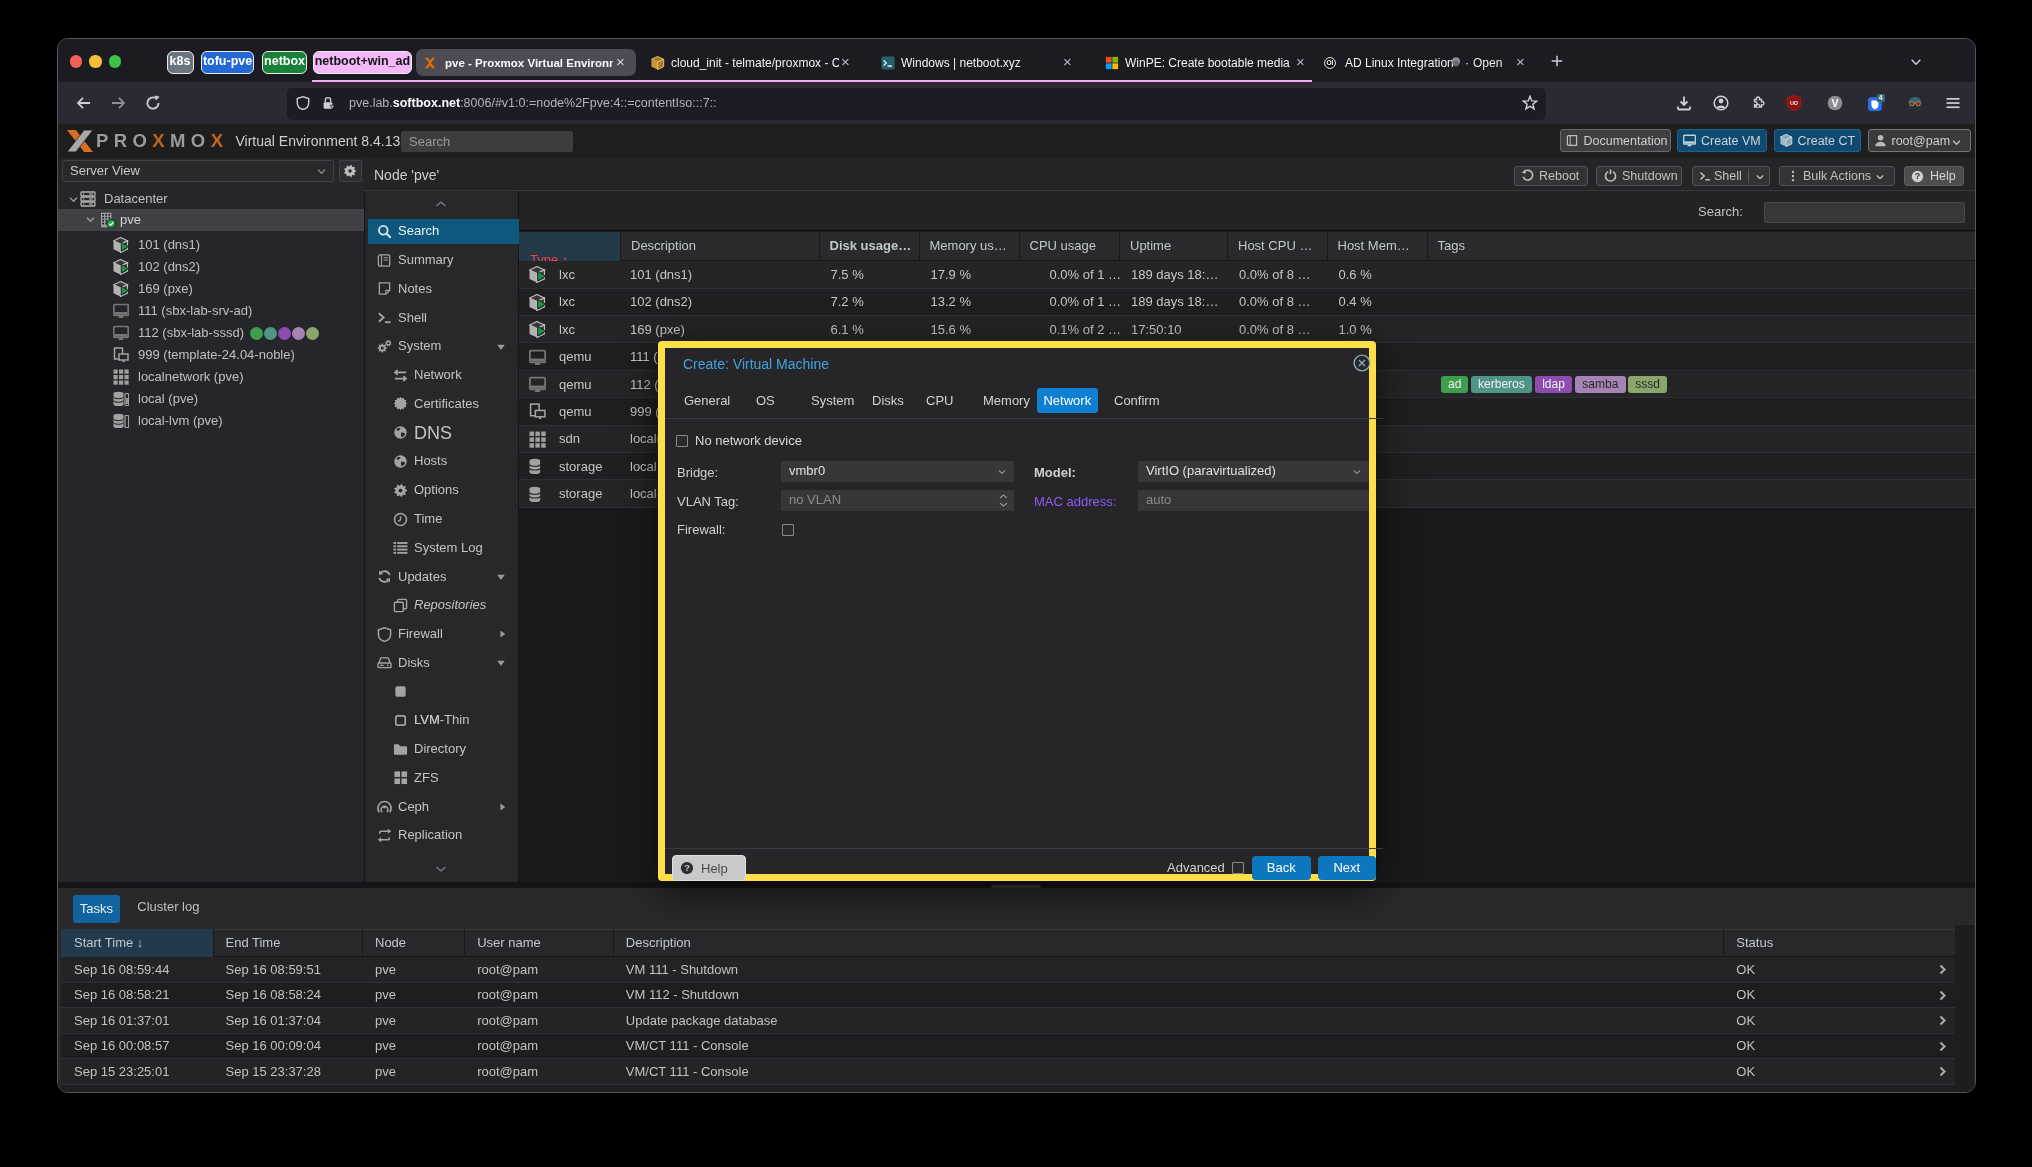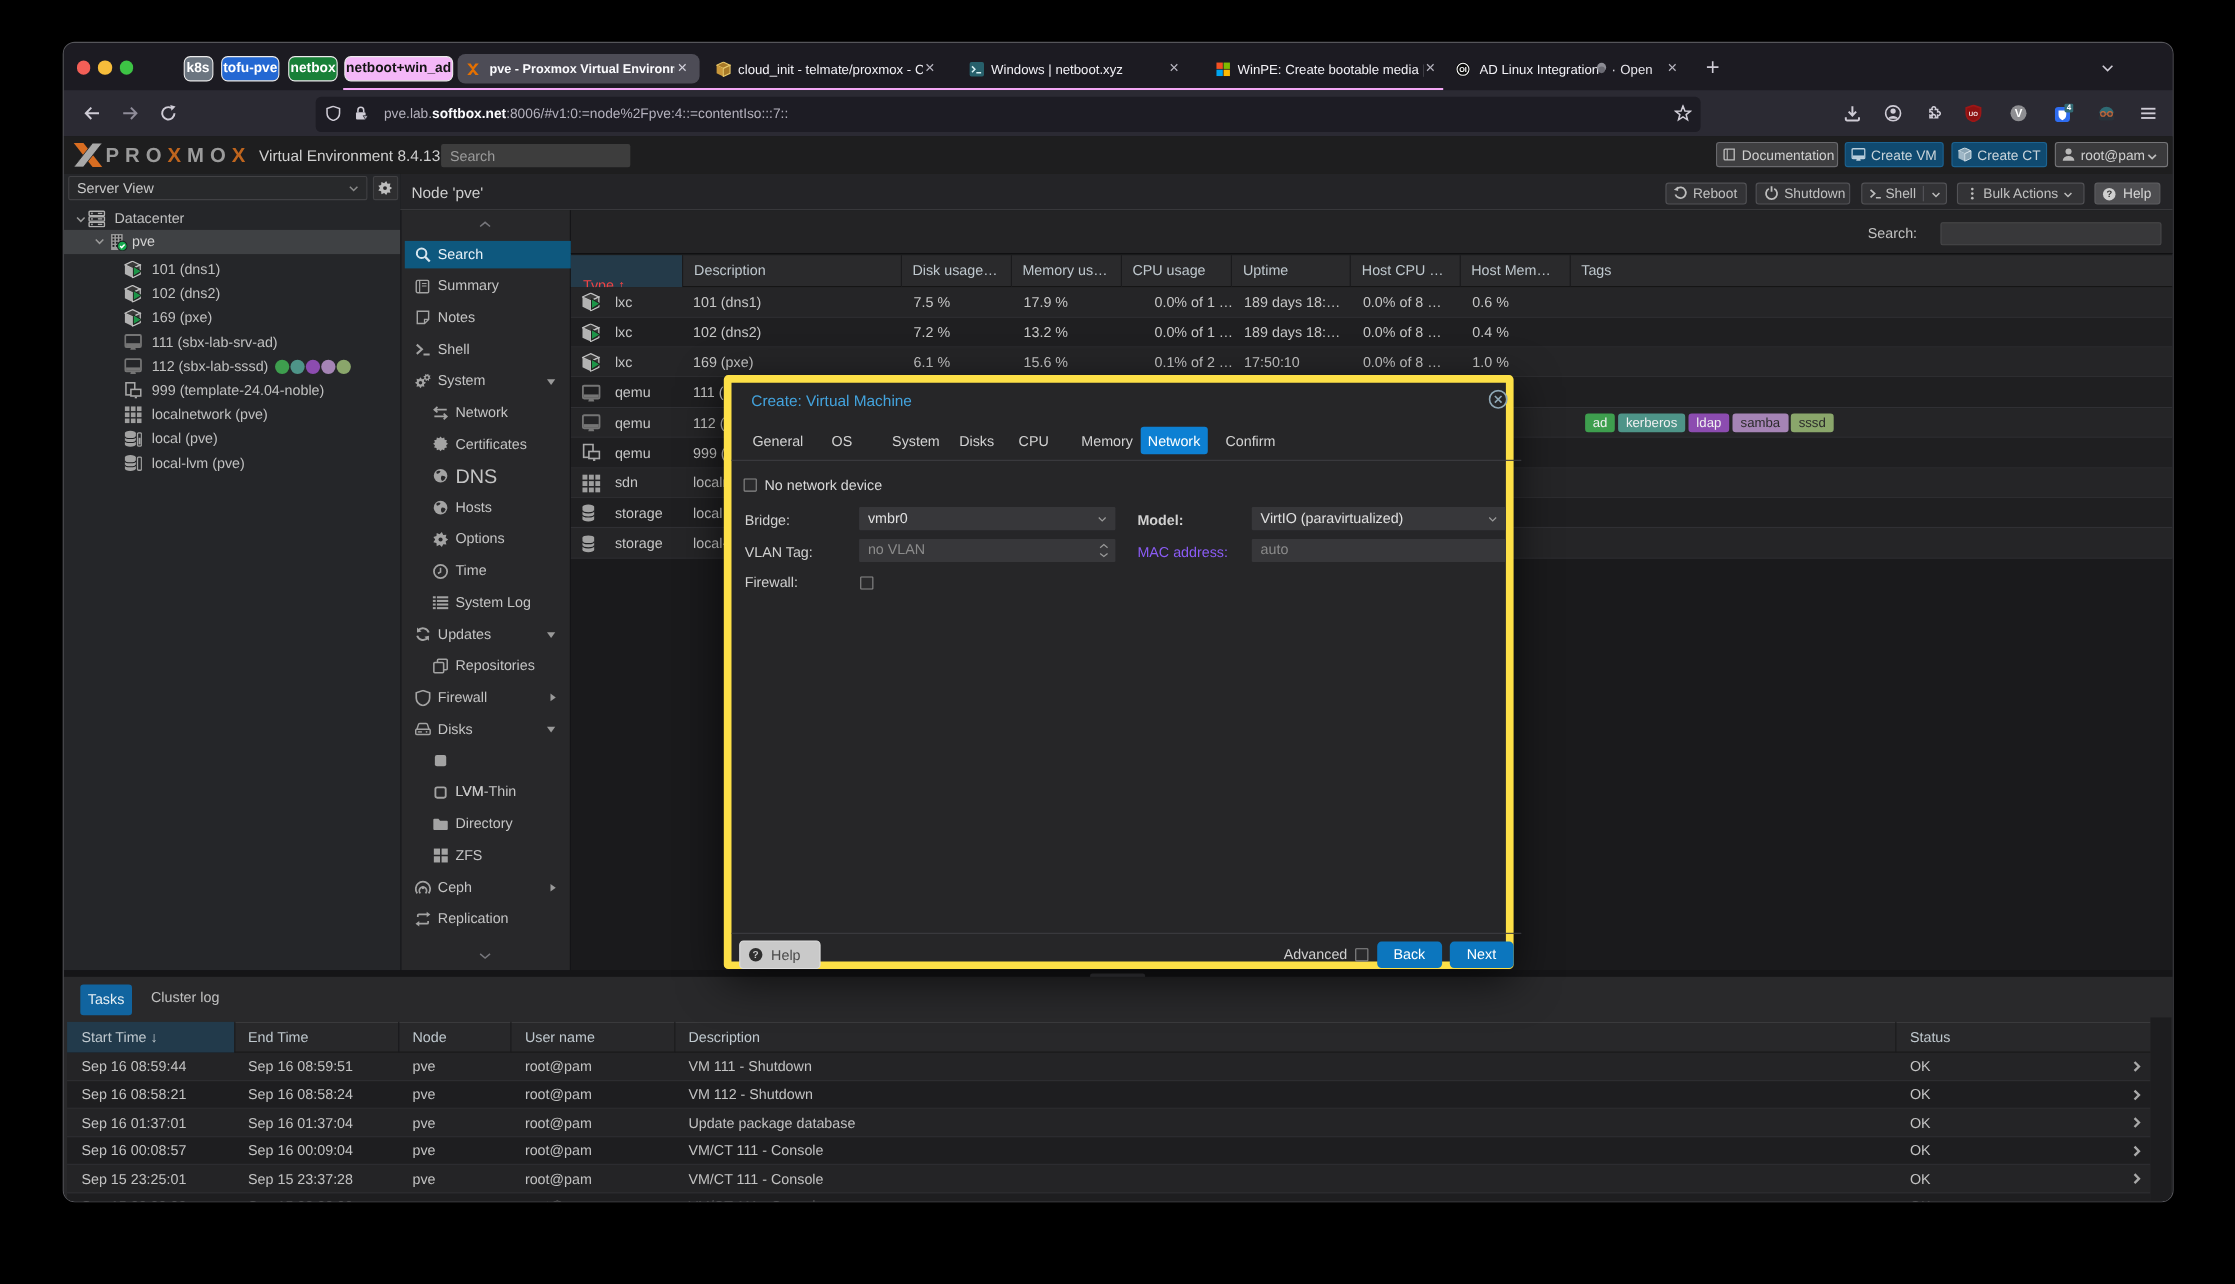--- a/index.html
+++ b/index.html
@@ -411,21 +411,21 @@
       <polygon points="13.8,14.4 13.8,9.6 9.4,10.6" fill="#a3a3a3"></polygon>
     </svg>
     <div style="position:absolute;left:340px;top:527.5400000000001px;height:20px;line-height:20px;font-size:13px;color:#c4c4c4;font-weight:400;white-space:nowrap;">Updates</div>
     <svg style="position:absolute;left:437px;top:532.0400000000001px;width:12px;height:12px;" viewBox="0 0 16 16">
       <polygon points="3,5 13,5 8,12" fill="#9a9a9a"></polygon>
     </svg>
     <svg style="position:absolute;left:334.5px;top:558.8100000000001px;width:15px;height:15px;" viewBox="0 0 16 16">
       <rect x="1.5" y="4.5" width="9.5" height="10" rx="1" fill="none" stroke="#a3a3a3" stroke-width="1.5"></rect>
       <path d="M5,4.5 V2.5 a1,1 0 0 1 1,-1 h7.5 a1,1 0 0 1 1,1 v8 a1,1 0 0 1 -1,1 h-2.5" fill="none" stroke="#a3a3a3" stroke-width="1.5"></path>
     </svg>
-    <div style="position:absolute;left:356px;top:556.3100000000001px;height:20px;line-height:20px;font-size:13px;color:#c4c4c4;font-weight:400;white-space:nowrap;">Repositories</div>
+    <div style="position:absolute;left:356px;top:556.3100000000001px;height:20px;line-height:20px;font-size:13px;color:#c4c4c4;font-weight:400;white-space:nowrap;font-style:italic;">Repositories</div>
     <svg style="position:absolute;left:318.5px;top:587.58px;width:15px;height:15px;" viewBox="0 0 16 16">
       <path d="M8,0.8 L14.5,3 V8 C14.5,11.8 11.8,14.4 8,15.4 C4.2,14.4 1.5,11.8 1.5,8 V3 Z" fill="none" stroke="#a3a3a3" stroke-width="1.6"></path>
     </svg>
     <div style="position:absolute;left:340px;top:585.08px;height:20px;line-height:20px;font-size:13px;color:#c4c4c4;font-weight:400;white-space:nowrap;">Firewall</div>
     <svg style="position:absolute;left:439px;top:589.08px;width:11px;height:12px;" viewBox="0 0 16 16">
       <polygon points="5,3 12,8 5,13" fill="#9a9a9a"></polygon>
     </svg>
     <svg style="position:absolute;left:318.5px;top:616.35px;width:15px;height:15px;" viewBox="0 0 16 16">
       <path d="M2,9 L3.6,4 a1.4,1.4 0 0 1 1.3,-1 h6.2 a1.4,1.4 0 0 1 1.3,1 L14,9" fill="none" stroke="#a3a3a3" stroke-width="1.4"></path>
       <rect x="1" y="8.5" width="14" height="5" rx="1" fill="none" stroke="#a3a3a3" stroke-width="1.4"></rect>
@@ -475,21 +475,21 @@
       <path d="M2,2 L8,7 L14,2" fill="none" stroke="#77777c" stroke-width="1.8"></path>
     </svg>
     <div style="position:absolute;left:461px;top:152px;width:1458px;height:40px;background:#232325;border-bottom:1px solid #101012;"></div>
     <div style="position:absolute;left:1640px;top:163px;height:20px;line-height:20px;font-size:13px;color:#c0c0c0;font-weight:400;white-space:nowrap;">Search:</div>
     <div style="position:absolute;left:1705.5px;top:163px;width:201px;height:20.5px;background:#38383a;border:1px solid #48484a;border-radius:2px;"></div>
     <div style="position:absolute;left:461px;top:192.8px;width:1456px;height:29.2px;background:#2a2a2c;border-bottom:1px solid #151515;"></div>
     <div style="position:absolute;left:461px;top:192.8px;width:101px;height:29.2px;background:#243a49;"></div>
     <div style="position:absolute;left:472px;top:211px;height:20px;line-height:20px;font-size:13px;color:#ef4444;font-weight:400;white-space:nowrap;">Type ↑</div>
     <div style="position:absolute;left:573px;top:197.4px;height:20px;line-height:20px;font-size:13px;color:#bfc8ce;font-weight:400;white-space:nowrap;">Description</div>
     <div style="position:absolute;left:562px;top:192.8px;width:1px;height:29.2px;background:#1a1a1c;"></div>
-    <div style="position:absolute;left:771.5px;top:197.4px;height:20px;line-height:20px;font-size:13px;color:#bfc8ce;font-weight:400;white-space:nowrap;">Disk usage…</div>
+    <div style="position:absolute;left:771.5px;top:197.4px;height:20px;line-height:20px;font-size:13px;color:#bfc8ce;font-weight:700;white-space:nowrap;">Disk usage…</div>
     <div style="position:absolute;left:760.5px;top:192.8px;width:1px;height:29.2px;background:#1a1a1c;"></div>
     <div style="position:absolute;left:871.5px;top:197.4px;height:20px;line-height:20px;font-size:13px;color:#bfc8ce;font-weight:400;white-space:nowrap;">Memory us…</div>
     <div style="position:absolute;left:860.5px;top:192.8px;width:1px;height:29.2px;background:#1a1a1c;"></div>
     <div style="position:absolute;left:971.5px;top:197.4px;height:20px;line-height:20px;font-size:13px;color:#bfc8ce;font-weight:400;white-space:nowrap;">CPU usage</div>
     <div style="position:absolute;left:960.5px;top:192.8px;width:1px;height:29.2px;background:#1a1a1c;"></div>
     <div style="position:absolute;left:1072px;top:197.4px;height:20px;line-height:20px;font-size:13px;color:#bfc8ce;font-weight:400;white-space:nowrap;">Uptime</div>
     <div style="position:absolute;left:1061px;top:192.8px;width:1px;height:29.2px;background:#1a1a1c;"></div>
     <div style="position:absolute;left:1180px;top:197.4px;height:20px;line-height:20px;font-size:13px;color:#bfc8ce;font-weight:400;white-space:nowrap;">Host CPU …</div>
     <div style="position:absolute;left:1169px;top:192.8px;width:1px;height:29.2px;background:#1a1a1c;"></div>
     <div style="position:absolute;left:1279.5px;top:197.4px;height:20px;line-height:20px;font-size:13px;color:#bfc8ce;font-weight:400;white-space:nowrap;">Host Mem…</div>

